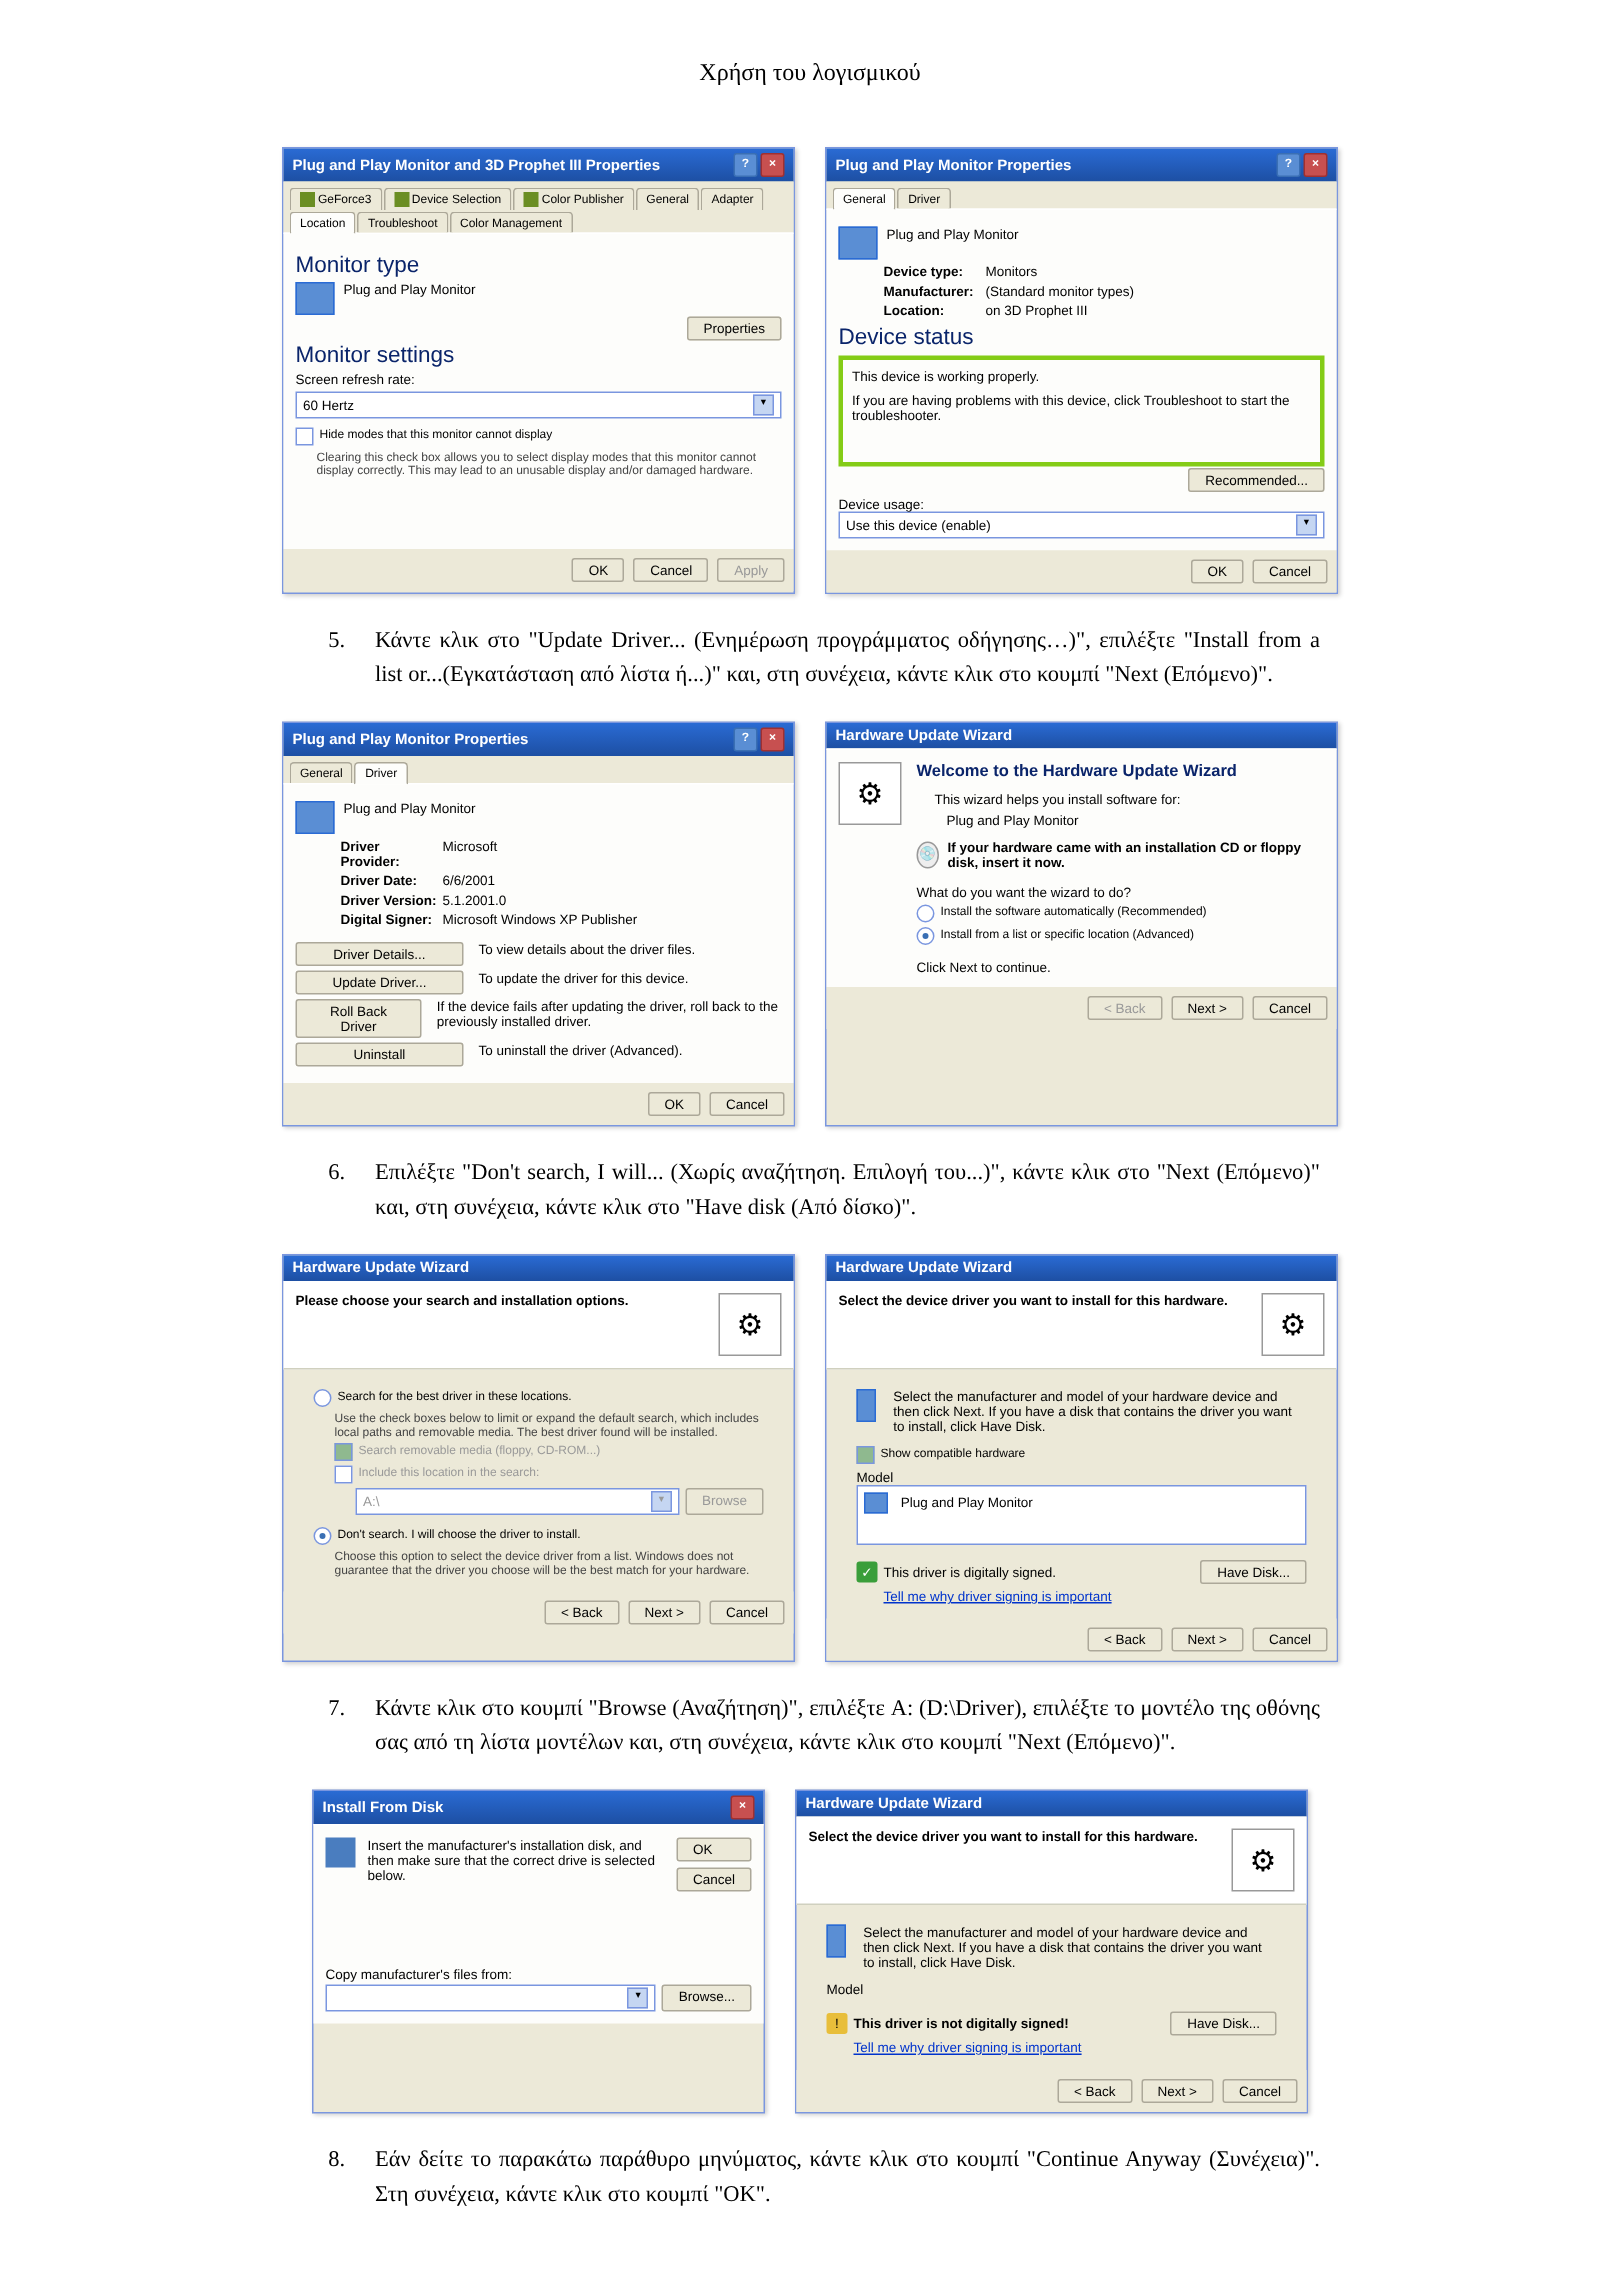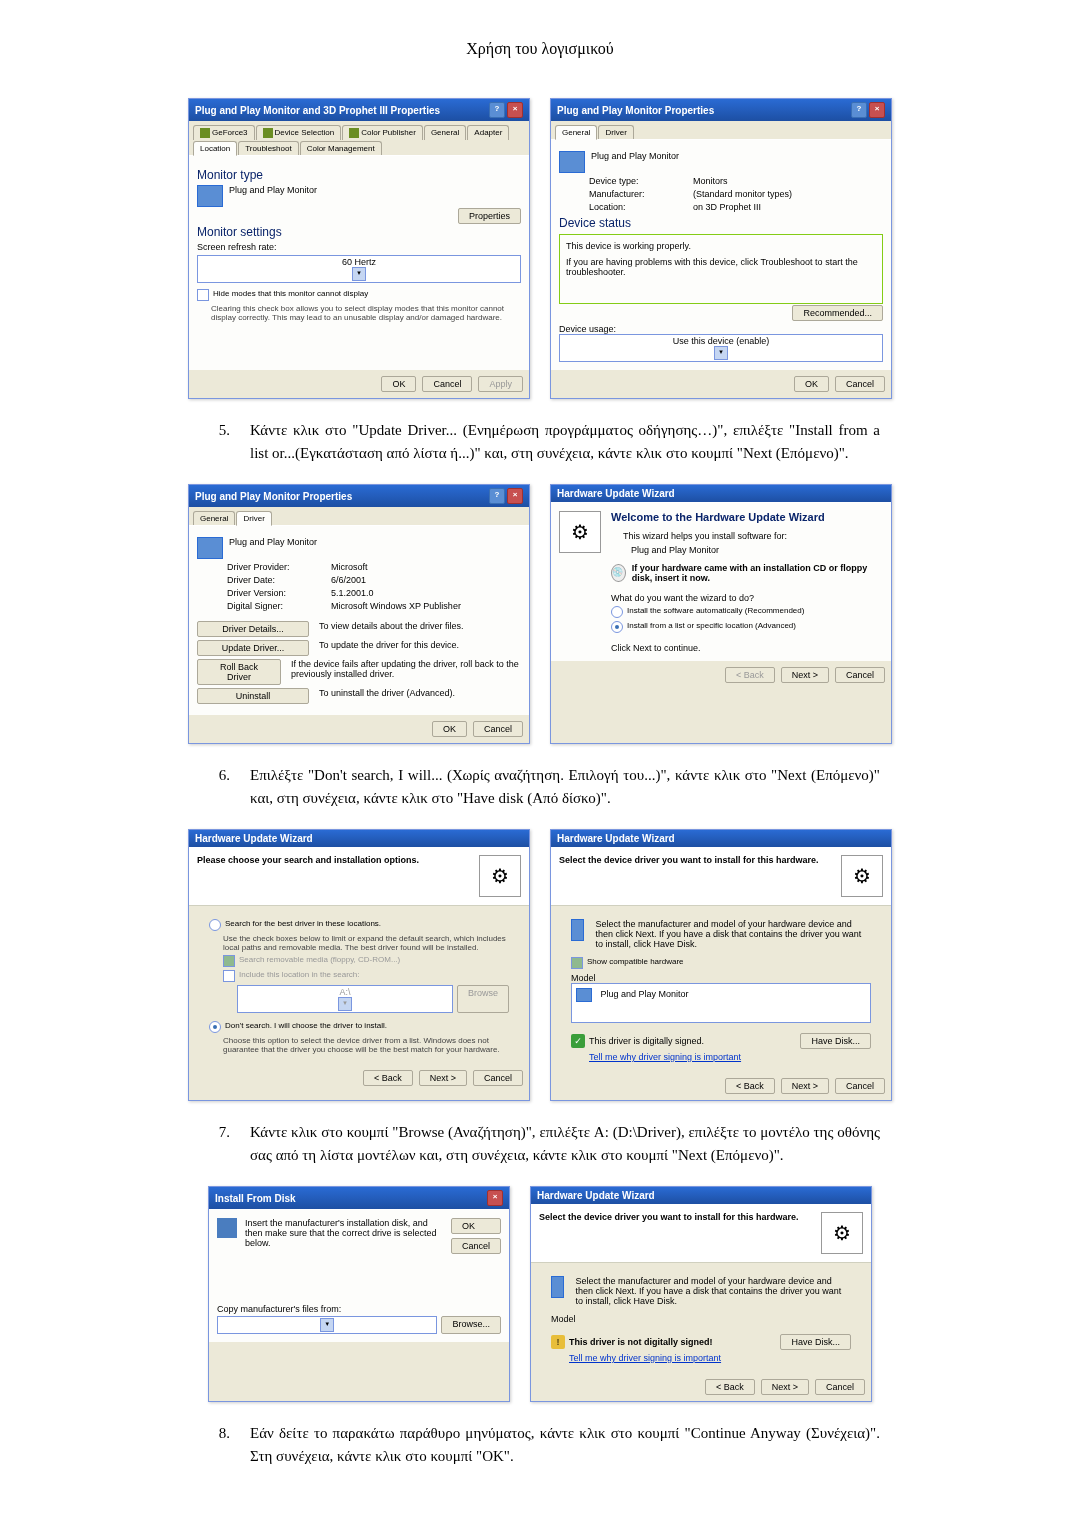--- a/index.html
+++ b/index.html
@@ -112,45 +112,45 @@
     border-radius: 2px;
   }
   .btn-row {
     display: flex;
     justify-content: flex-end;
     gap: 6px;
     padding: 6px;
     background: #ece9d8;
   }
   .inner-panel {
-    border: 1px solid #84cc16;
+    border: 3px solid #84cc16;
     padding: 6px;
     margin: 4px 0;
     background: #fdfdfb;
   }
   .field-row {
     display: flex;
     margin: 3px 0;
     font-size: 9px;
   }
   .field-label {
-    width: 104px;
+    width: 68px;
+    font-weight: bold;
   }
   .field-value {
     flex: 1;
   }
   .select-box {
     border: 1px solid #7a96df;
     background: #fff;
     padding: 1px 4px;
     font-size: 9px;
     display: flex;
     justify-content: space-between;
     align-items: center;
-    flex-direction: column;
   }
   .select-box .arrow {
     background: #c5d6f2;
     border: 1px solid #7a96df;
     width: 12px;
     height: 12px;
     text-align: center;
     line-height: 10px;
     font-size: 7px;
   }
@@ -231,21 +231,21 @@
     padding: 4px;
     font-size: 9px;
     min-height: 30px;
   }
   .small-text {
     font-size: 8px;
     color: #444;
   }
   .group-label {
     color: #0a246a;
-    font-size: 12px;
+    font-size: 15px;
     margin: 4px 0 2px 0;
   }
   .floppy-icon {
     width: 20px;
     height: 20px;
     background: #4a7dbf;
     display: inline-block;
     flex-shrink: 0;
   }
   .icon-tab {

